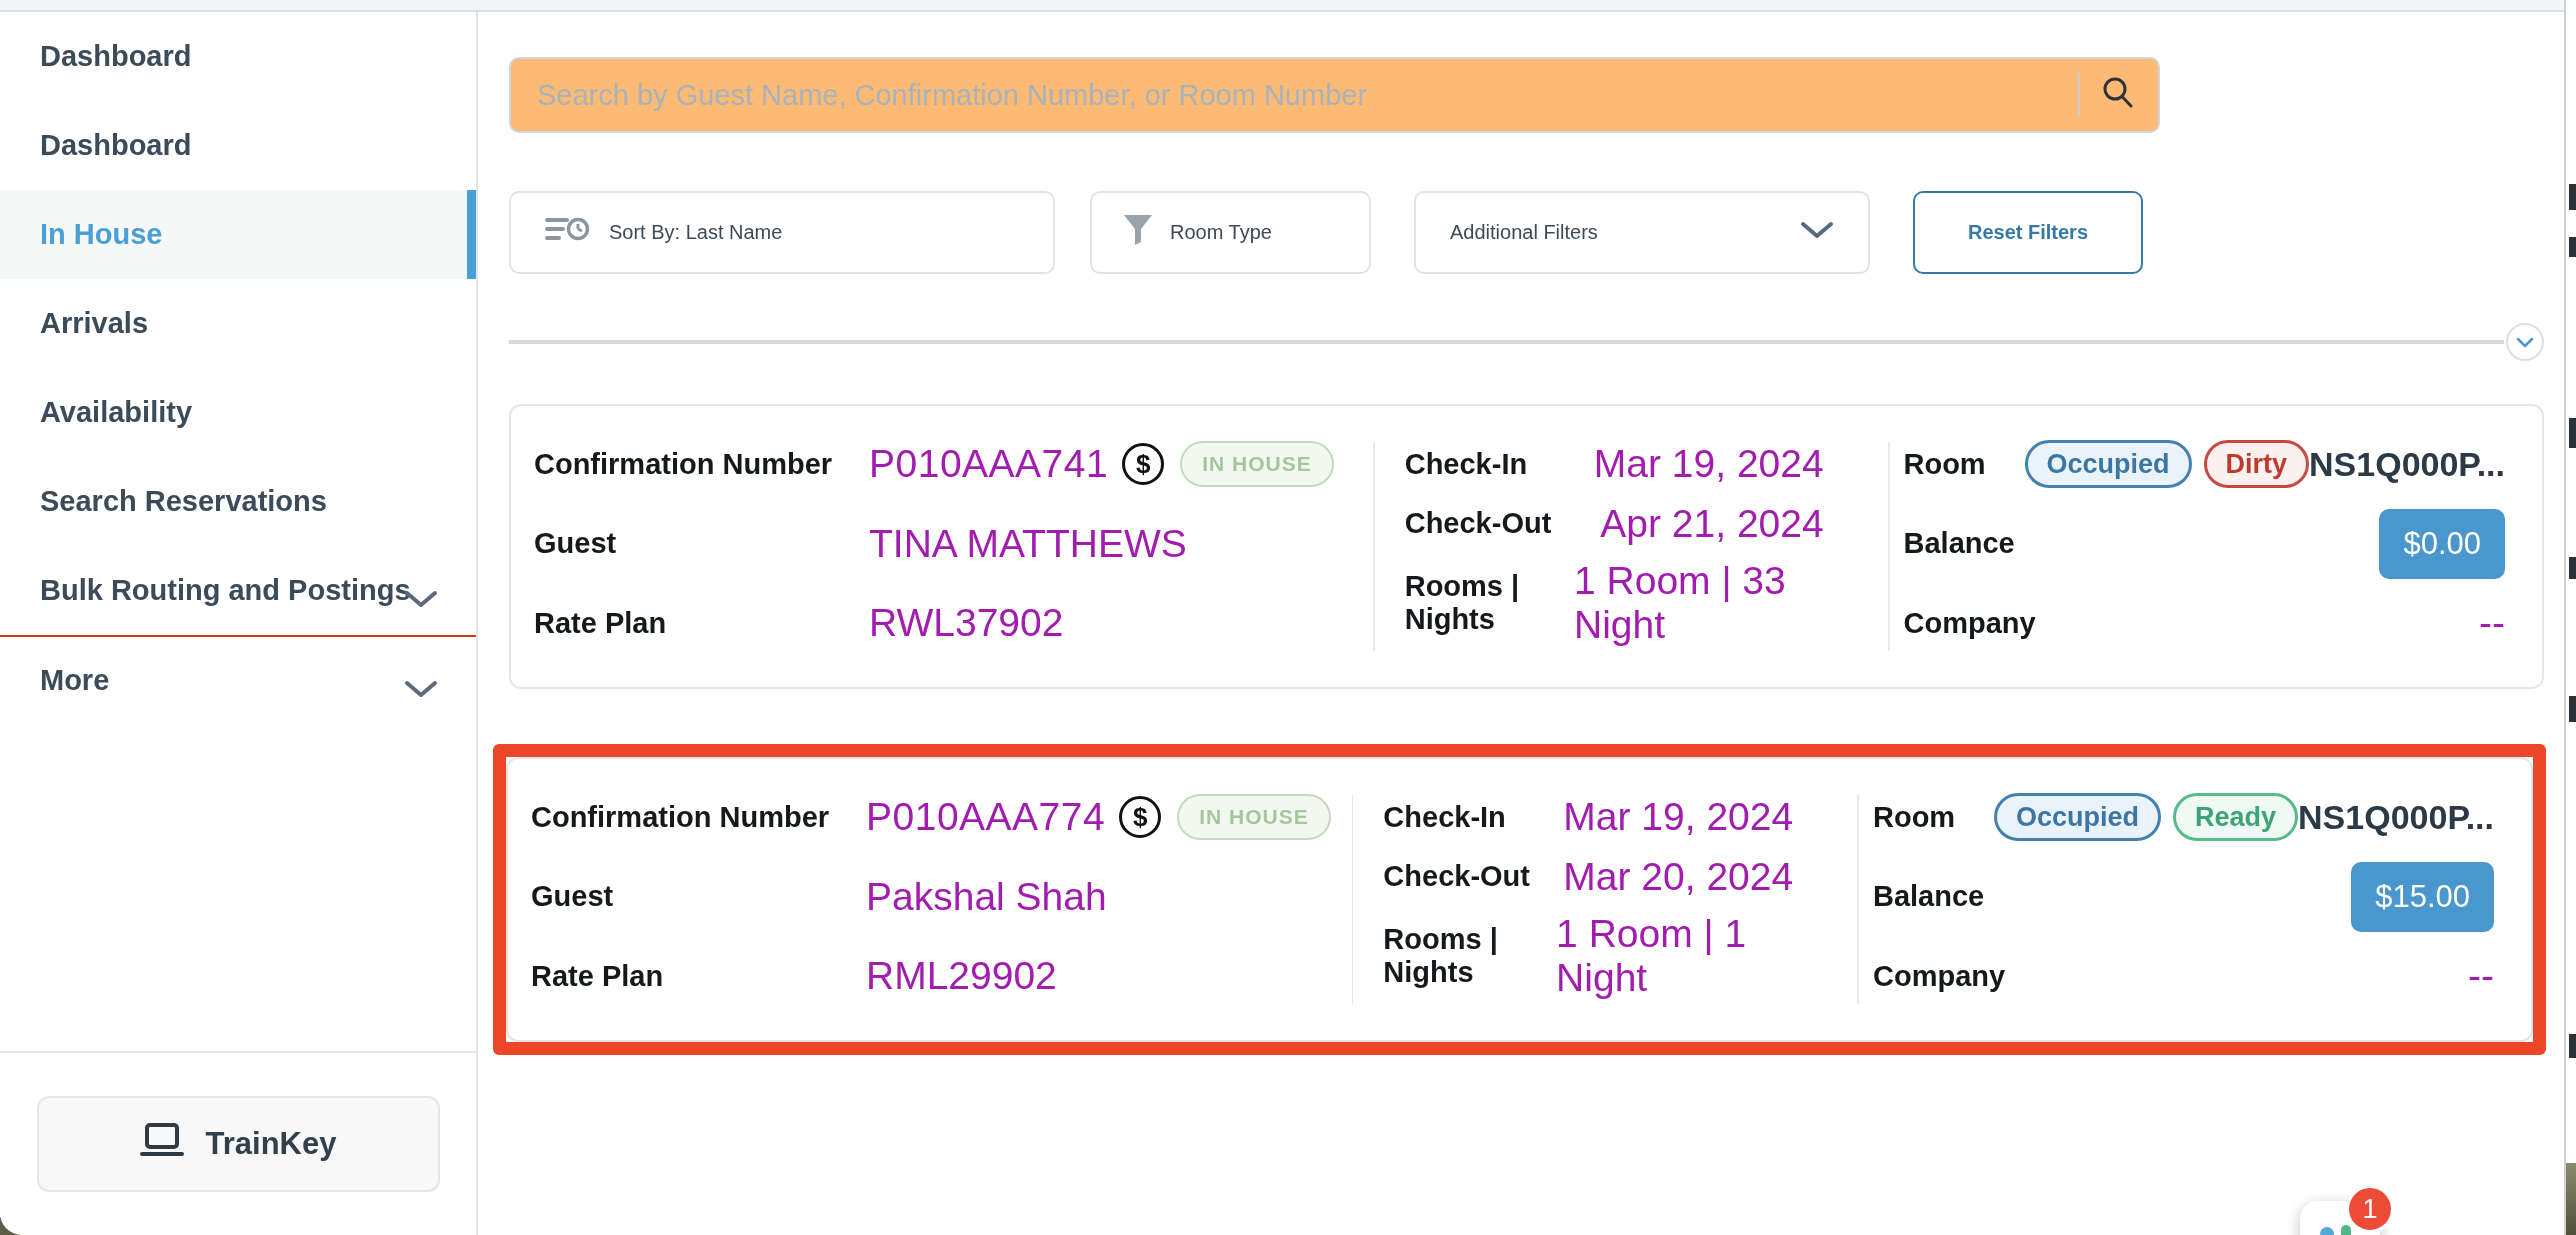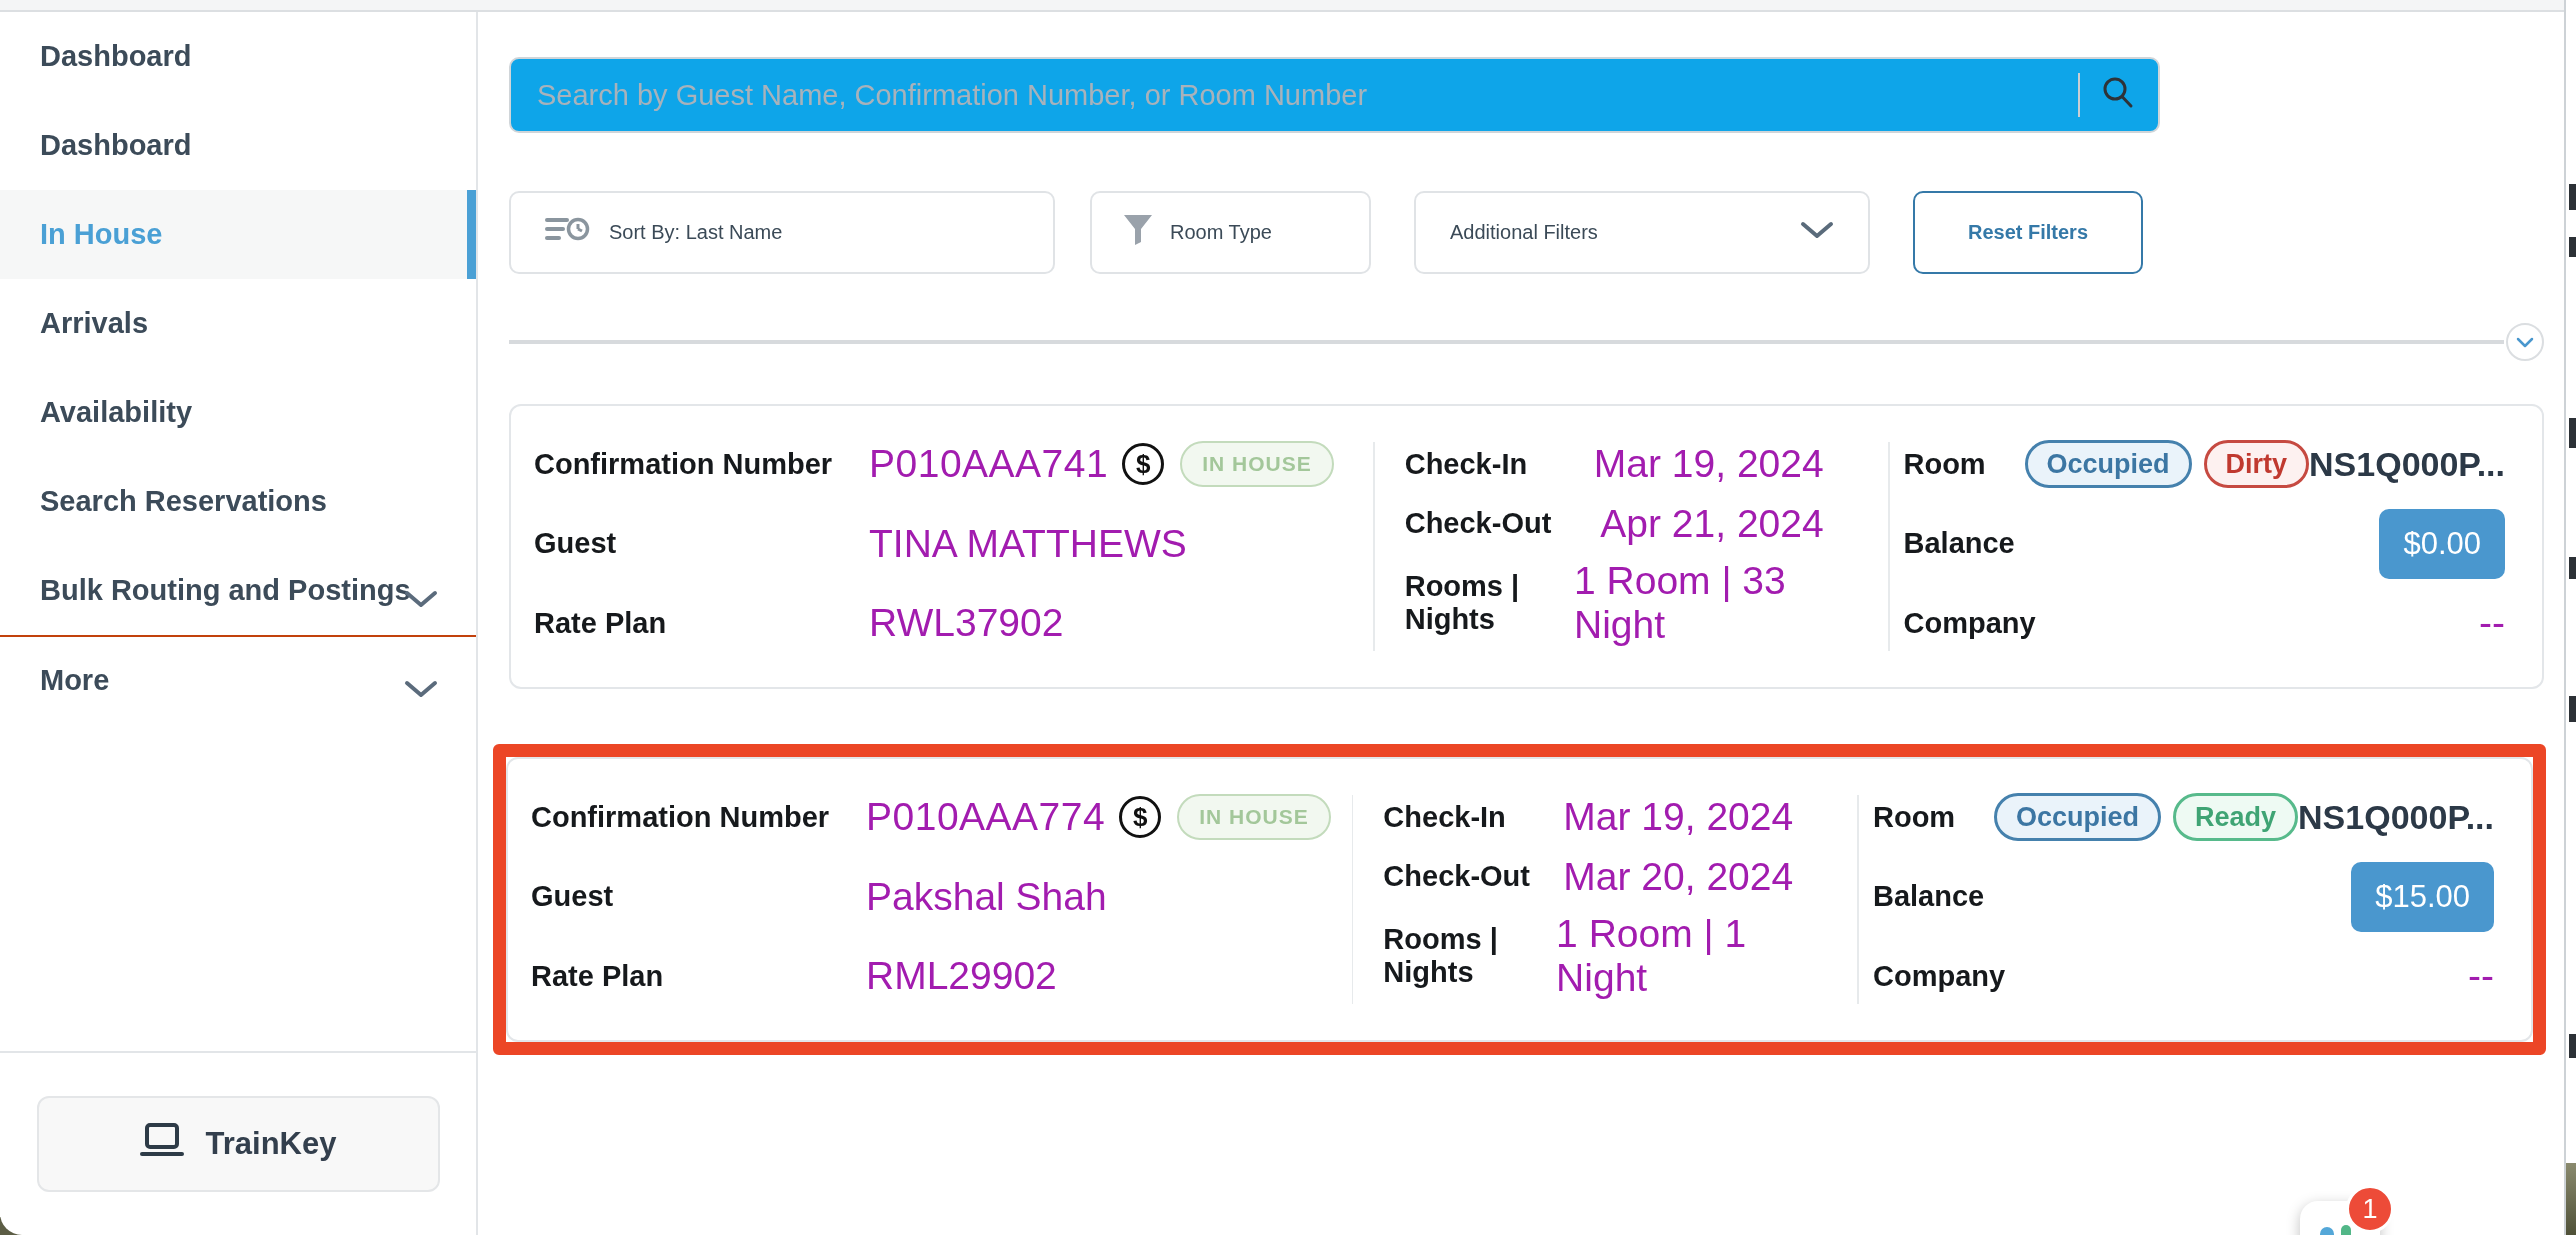--- a/index.html
+++ b/index.html
@@ -31,21 +31,21 @@
     border-radius:12px; display:flex; align-items:center; justify-content:center;
     gap:22px; cursor:pointer; }
   .trainkey-btn span { font-size:31px; font-weight:700; color:#333f4d; }
 
   
   .main { position:absolute; left:478px; top:12px; right:12px; bottom:0;
     padding:0 20px 0 31px; background:#fff; overflow:hidden; }
 
   .search-row { margin-top:45px; display:flex; align-items:center; }
   .search-box { width:1651px; height:76px; border:2px solid #d0d5d9; border-radius:10px;
-    background:#0ea5e9; display:flex; align-items:center; padding:0 22px 0 26px; }
+    background:#fdba74; display:flex; align-items:center; padding:0 22px 0 26px; }
   .search-box input { flex:1; border:none; outline:none; font-size:29px; color:#3c4b59;
     font-family:inherit; background:transparent; }
   .search-box input::placeholder { color:#a8b2bb; }
   .search-sep { width:2px; height:44px; background:#c9ced3; margin:0 20px; }
   .adv-btn { margin-left:auto; width:344px; height:70px; background:#4a97ce; color:#fff;
     border:none; border-radius:9px; font-size:31px; font-family:inherit; cursor:pointer; }
 
   .filter-row { margin-top:58px; display:flex; align-items:center; }
   .filter-btn { height:83px; background:#fff; border:2px solid #e0e3e6; border-radius:10px;
     display:flex; align-items:center; font-size:20px; color:#3b4a57; cursor:pointer; }

